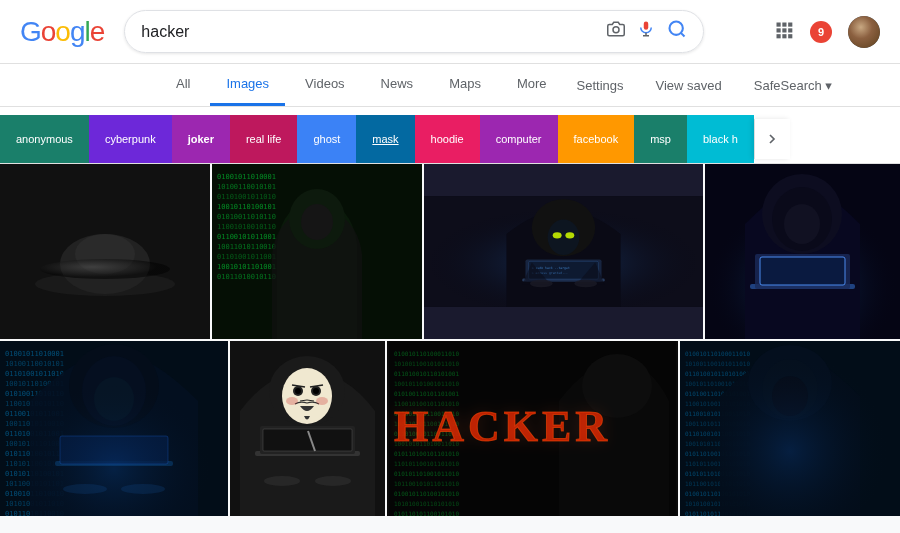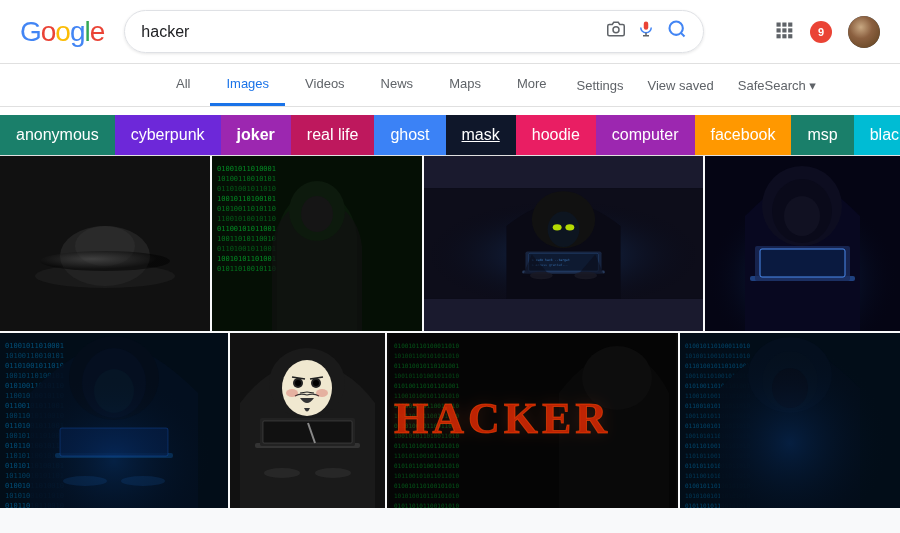--- a/index.html
+++ b/index.html
@@ -19,33 +19,33 @@
 
     .header-right { display: flex; align-items: center; gap: 16px; margin-left: auto; }
     .notification-badge { background: #EA4335; color: white; border-radius: 50%; width: 22px; height: 22px; display: flex; align-items: center; justify-content: center; font-size: 11px; font-weight: bold; cursor: pointer; }
     .avatar { width: 32px; height: 32px; border-radius: 50%; background: #5f6368; overflow: hidden; cursor: pointer; display: flex; align-items: center; justify-content: center; }
     .avatar-img { width: 32px; height: 32px; border-radius: 50%; background: linear-gradient(135deg, #8B6914, #5a3e1b); }
 
     
     .nav-tabs { background: white; padding: 0 160px; display: flex; align-items: center; border-bottom: 1px solid #e0e0e0; gap: 4px; }
     .nav-tab { padding: 12px 16px; font-size: 13px; color: #5f6368; cursor: pointer; border-bottom: 3px solid transparent; white-space: nowrap; }
     .nav-tab.active { color: #1a73e8; border-bottom: 3px solid #1a73e8; }
-    .nav-right { margin-left: auto; display: flex; align-items: flex-start; gap: 4px; }
+    .nav-right { margin-left: auto; display: flex; align-items: flex-start; gap: 12px; }
     .nav-settings, .nav-tools, .nav-view-saved, .nav-safesearch { padding: 12px 10px; font-size: 13px; color: #5f6368; cursor: pointer; white-space: nowrap; }
     .nav-safesearch { display: flex; align-items: center; gap: 2px; }
 
     
     .filter-bar { background: white; padding: 8px 0 0 0; display: flex; align-items: center; overflow: hidden; border-bottom: 1px solid #e0e0e0; }
-    .filter-chip { padding: 12px 16px; color: white; font-size: 16px; font-weight: 500; cursor: pointer; white-space: nowrap; height: 40px; display: flex; align-items: center; }
+    .filter-chip { padding: 12px 16px; color: white; font-size: 11px; font-weight: 500; cursor: pointer; white-space: nowrap; height: 48px; display: flex; align-items: center; }
     .chip-anonymous { background: #1a7f6a; }
     .chip-cyberpunk { background: #6d28d9; }
     .chip-joker { background: #9c27b0; font-weight: bold; }
     .chip-real-life { background: #be185d; }
     .chip-ghost { background: #3b82f6; }
-    .chip-mask { background: #0f172a; text-decoration: underline; }
+    .chip-mask { background: #0369a1; text-decoration: underline; }
     .chip-hoodie { background: #e91e63; }
     .chip-computer { background: #9c27b0; }
     .chip-facebook { background: #ff9800; }
     .chip-msp { background: #1a7f6a; }
     .chip-black { background: #00bcd4; }
     .filter-arrow { width: 36px; height: 40px; background: white; display: flex; align-items: center; justify-content: center; cursor: pointer; border-left: 1px solid #ddd; box-shadow: -2px 0 5px rgba(0,0,0,0.1); }
 
     
     .image-grid { background: #f8f9fa; padding: 0; }
 

